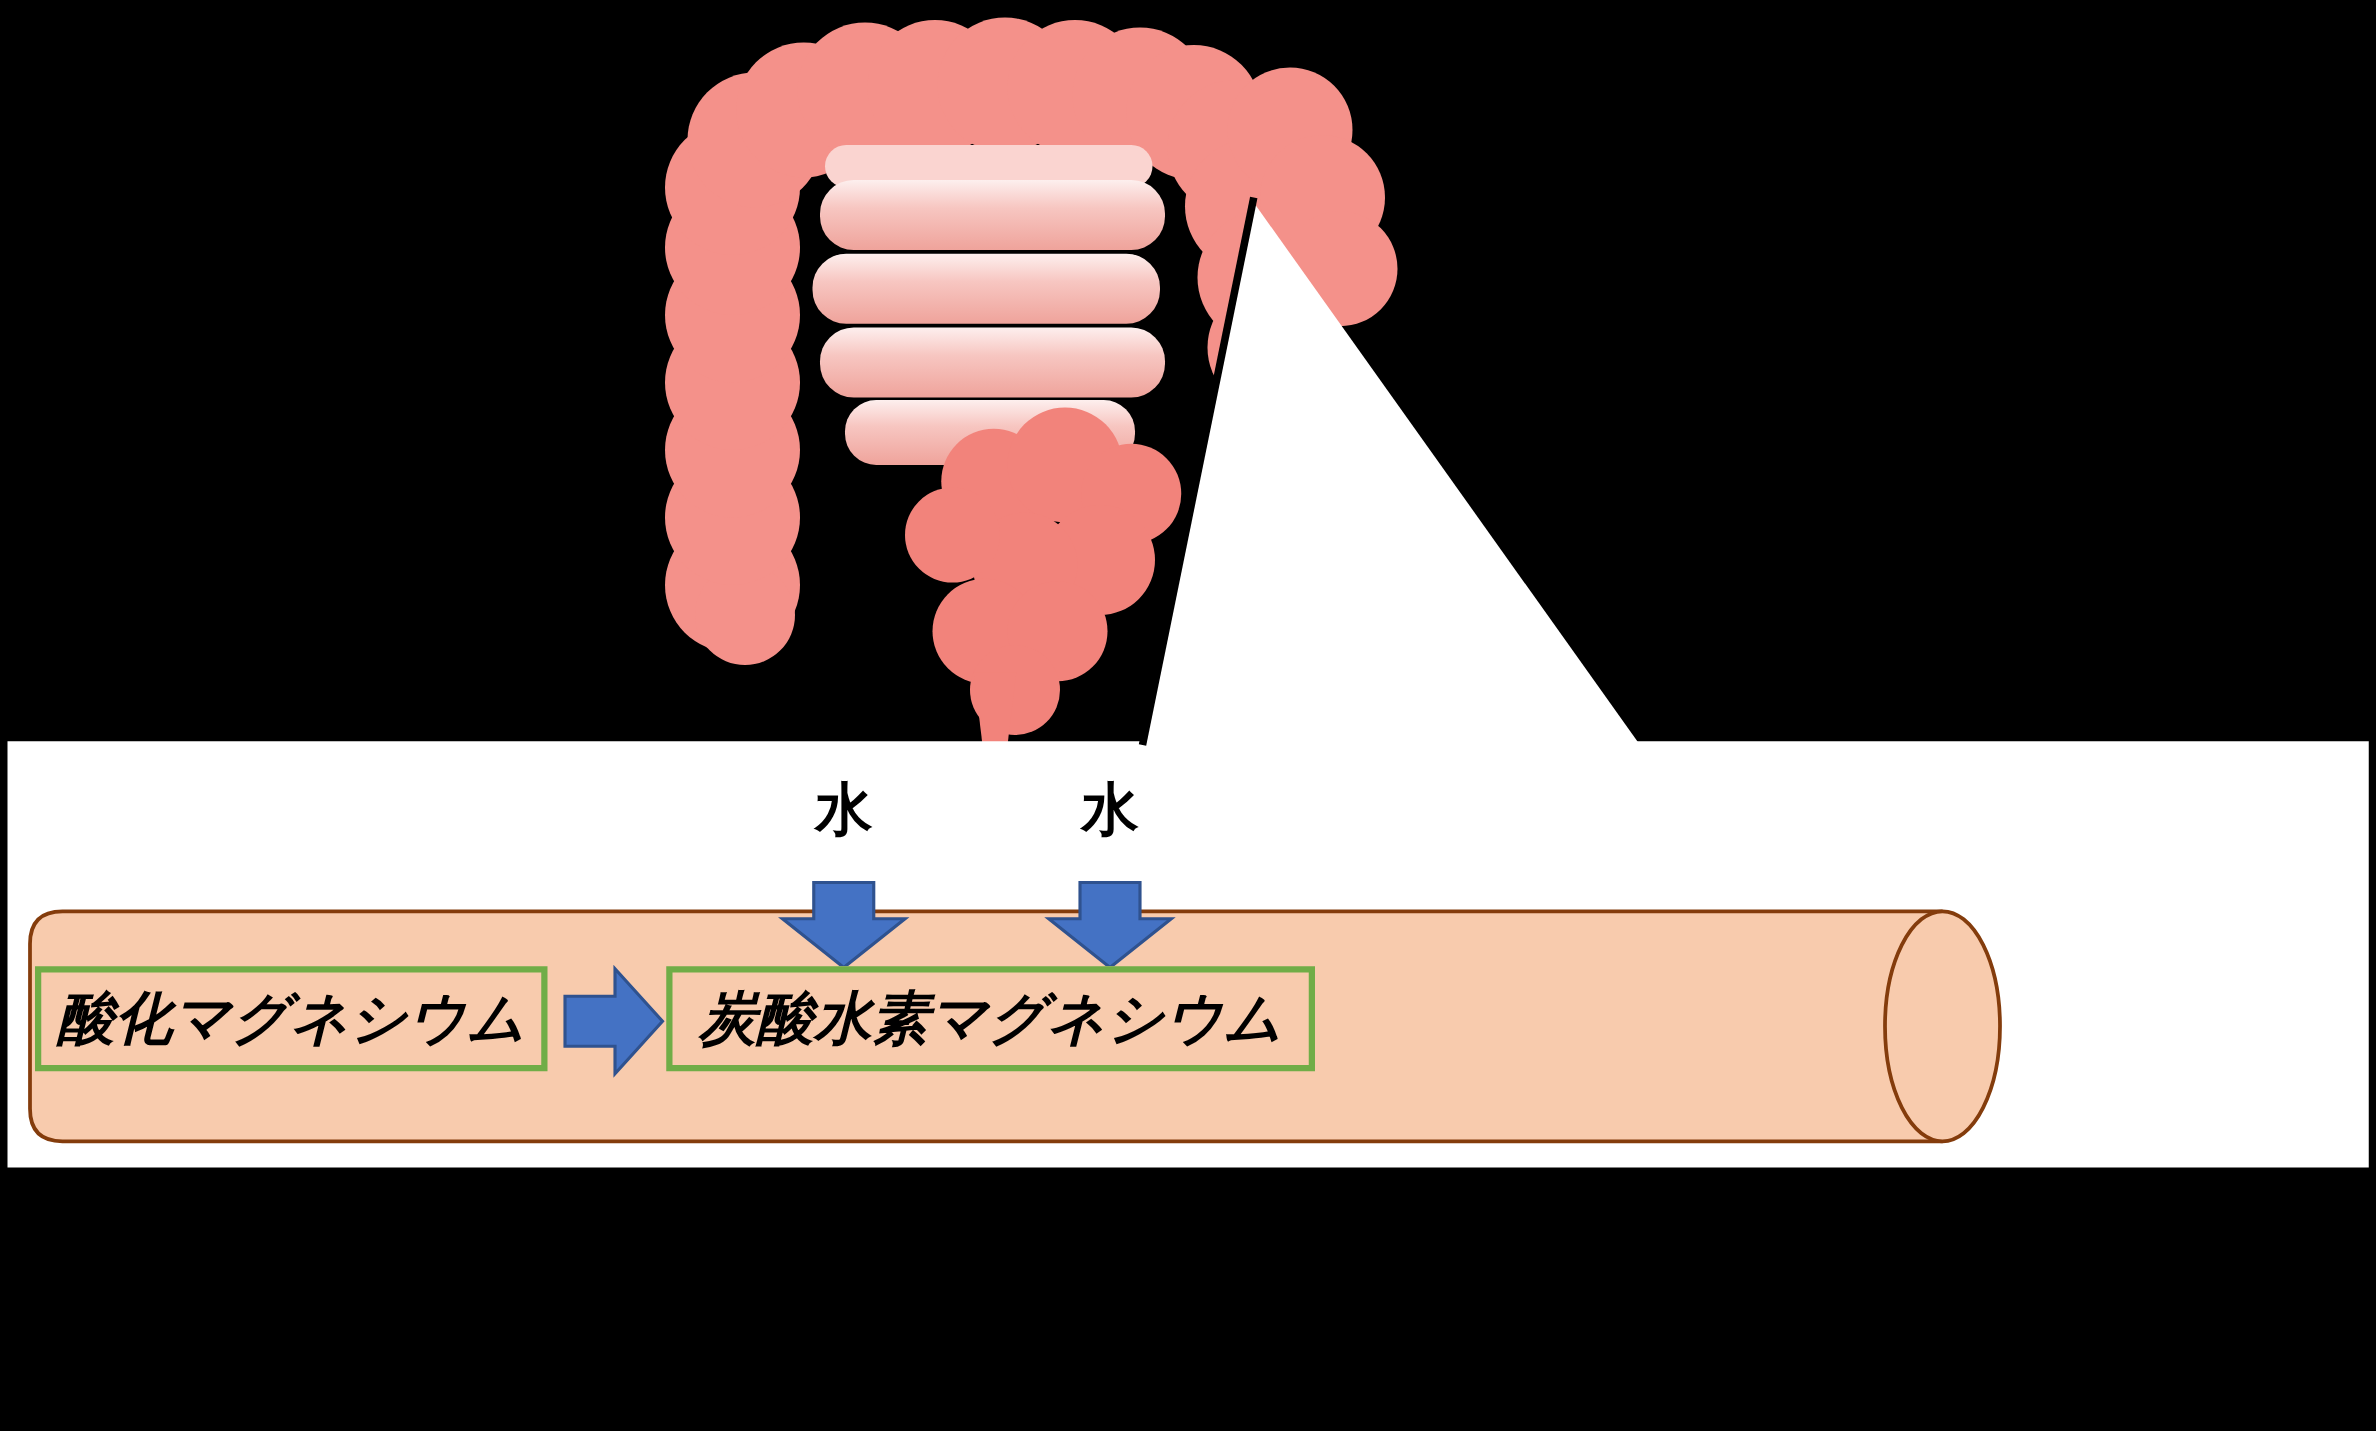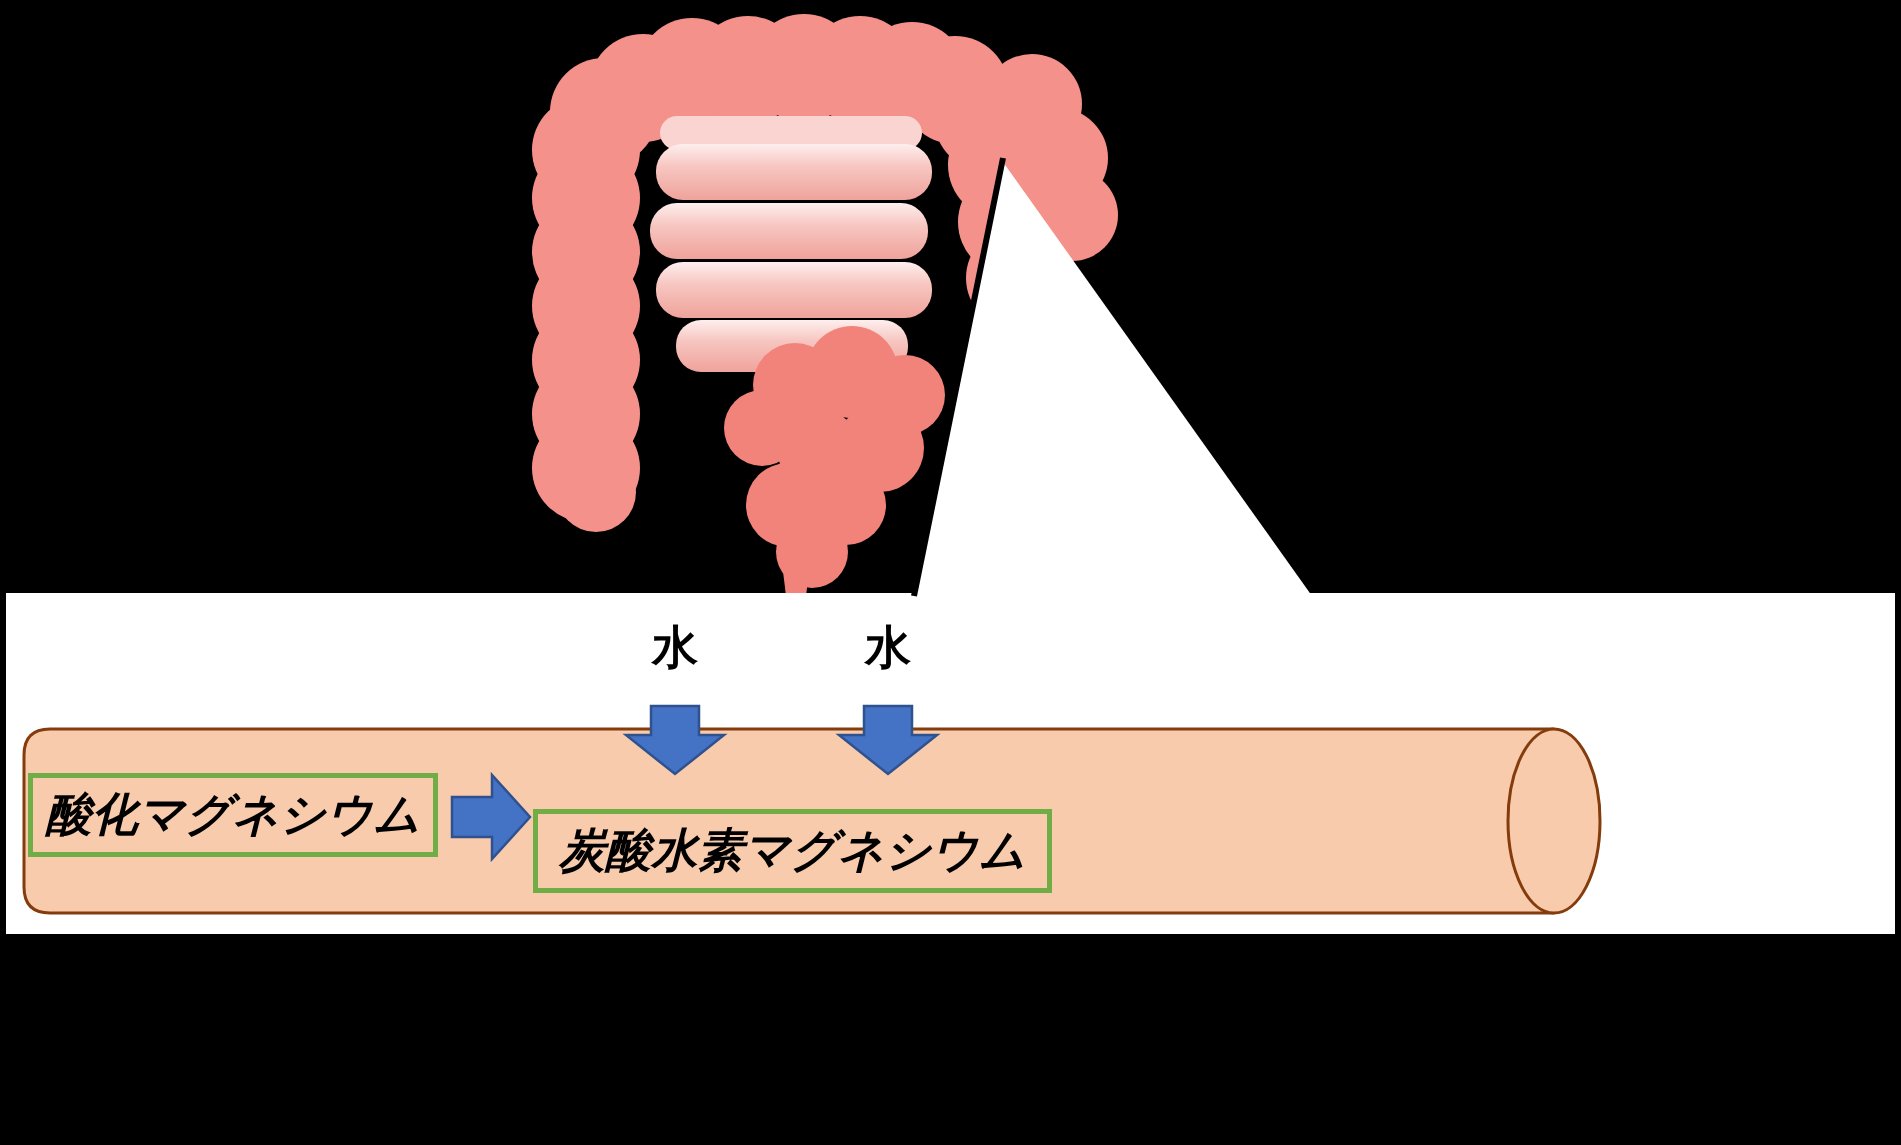--- a/index.html
+++ b/index.html
@@ -16,21 +16,21 @@
   #water1{left:635px;top:622px;}
   #water2{left:848px;top:622px;}
   .chem-box{
     position:absolute;z-index:2;top:773px;height:84px;box-sizing:border-box;
     border:5px solid #70AD47;background:#F8CBAD;color:#000;
     font-size:46px;font-weight:bold;display:flex;align-items:center;justify-content:center;
     white-space:nowrap;
     font-style:italic;
   }
   #box-reactant{left:28px;width:410px;}
-  #box-product{left:533px;width:519px;margin-top:36px;}
+  #box-product{left:533px;width:519px;}
 </style>
 </head>
 <body>
 
 <div class="stage">
 
   <svg class="scene-svg" width="1901" height="1145" viewBox="0 0 1901 1145">
     <defs>
       <linearGradient id="coil" x1="0" y1="0" x2="0" y2="1">
         <stop offset="0%" stop-color="#FDEFEE"></stop>

